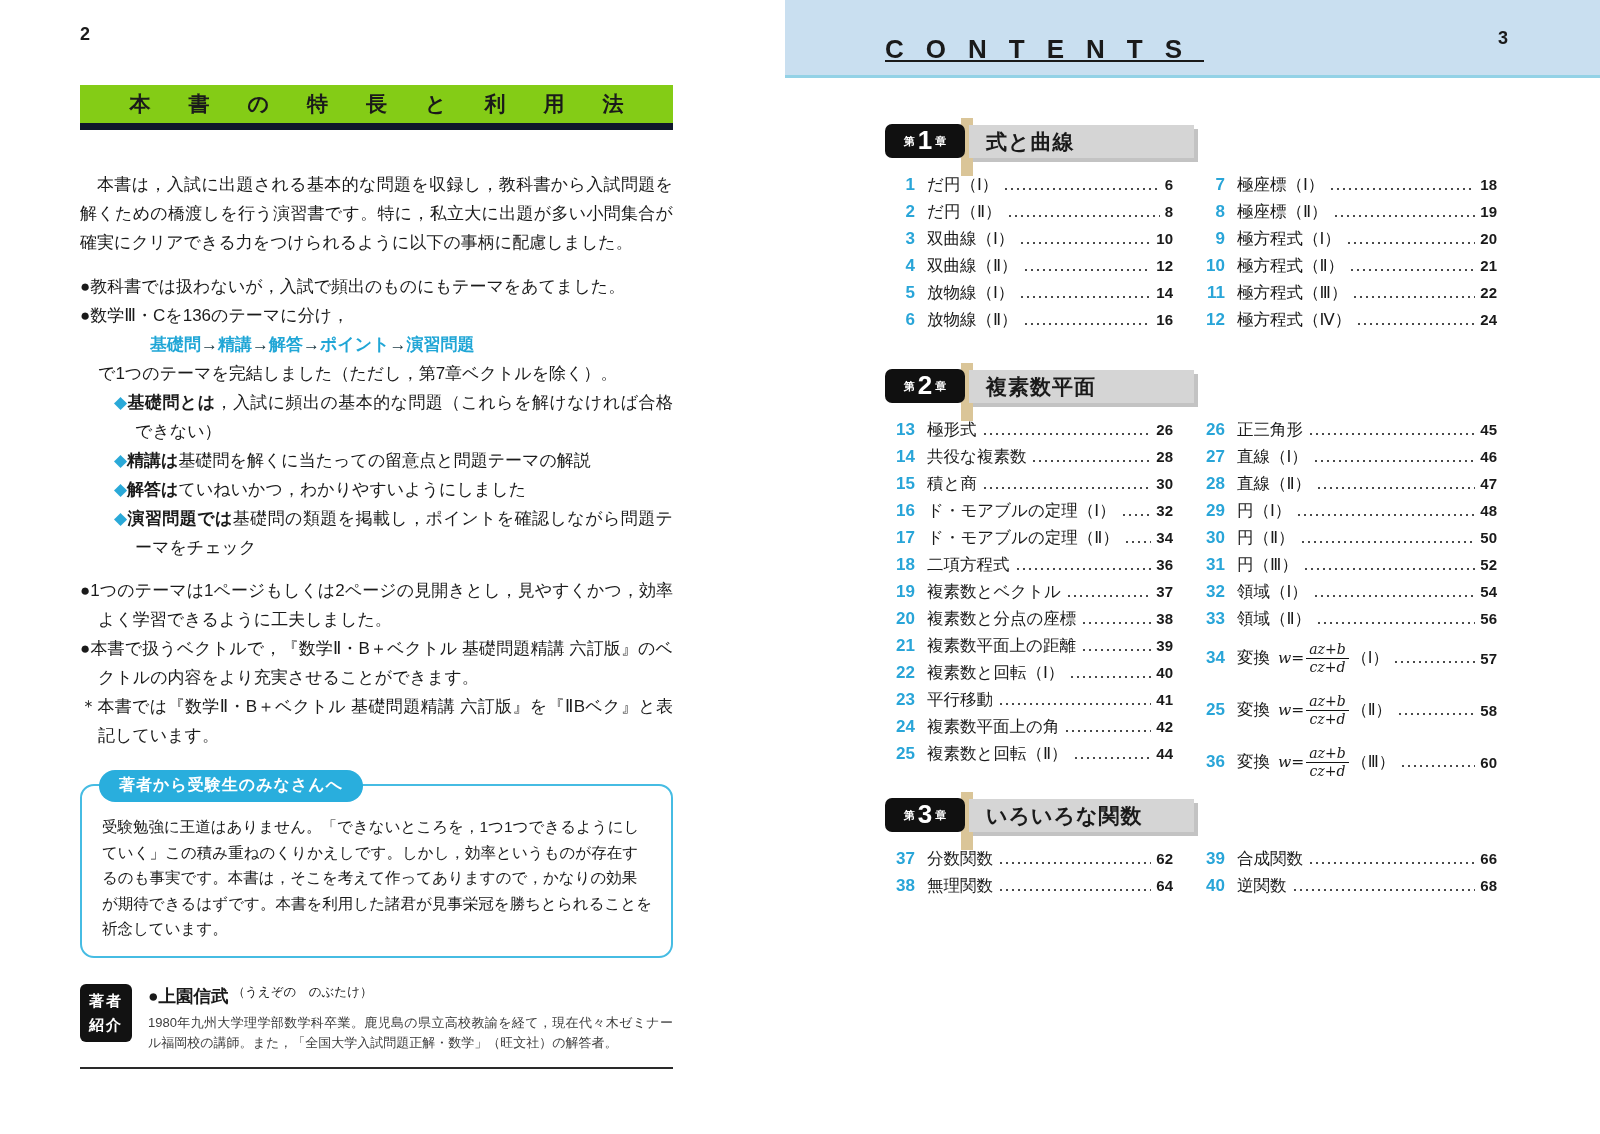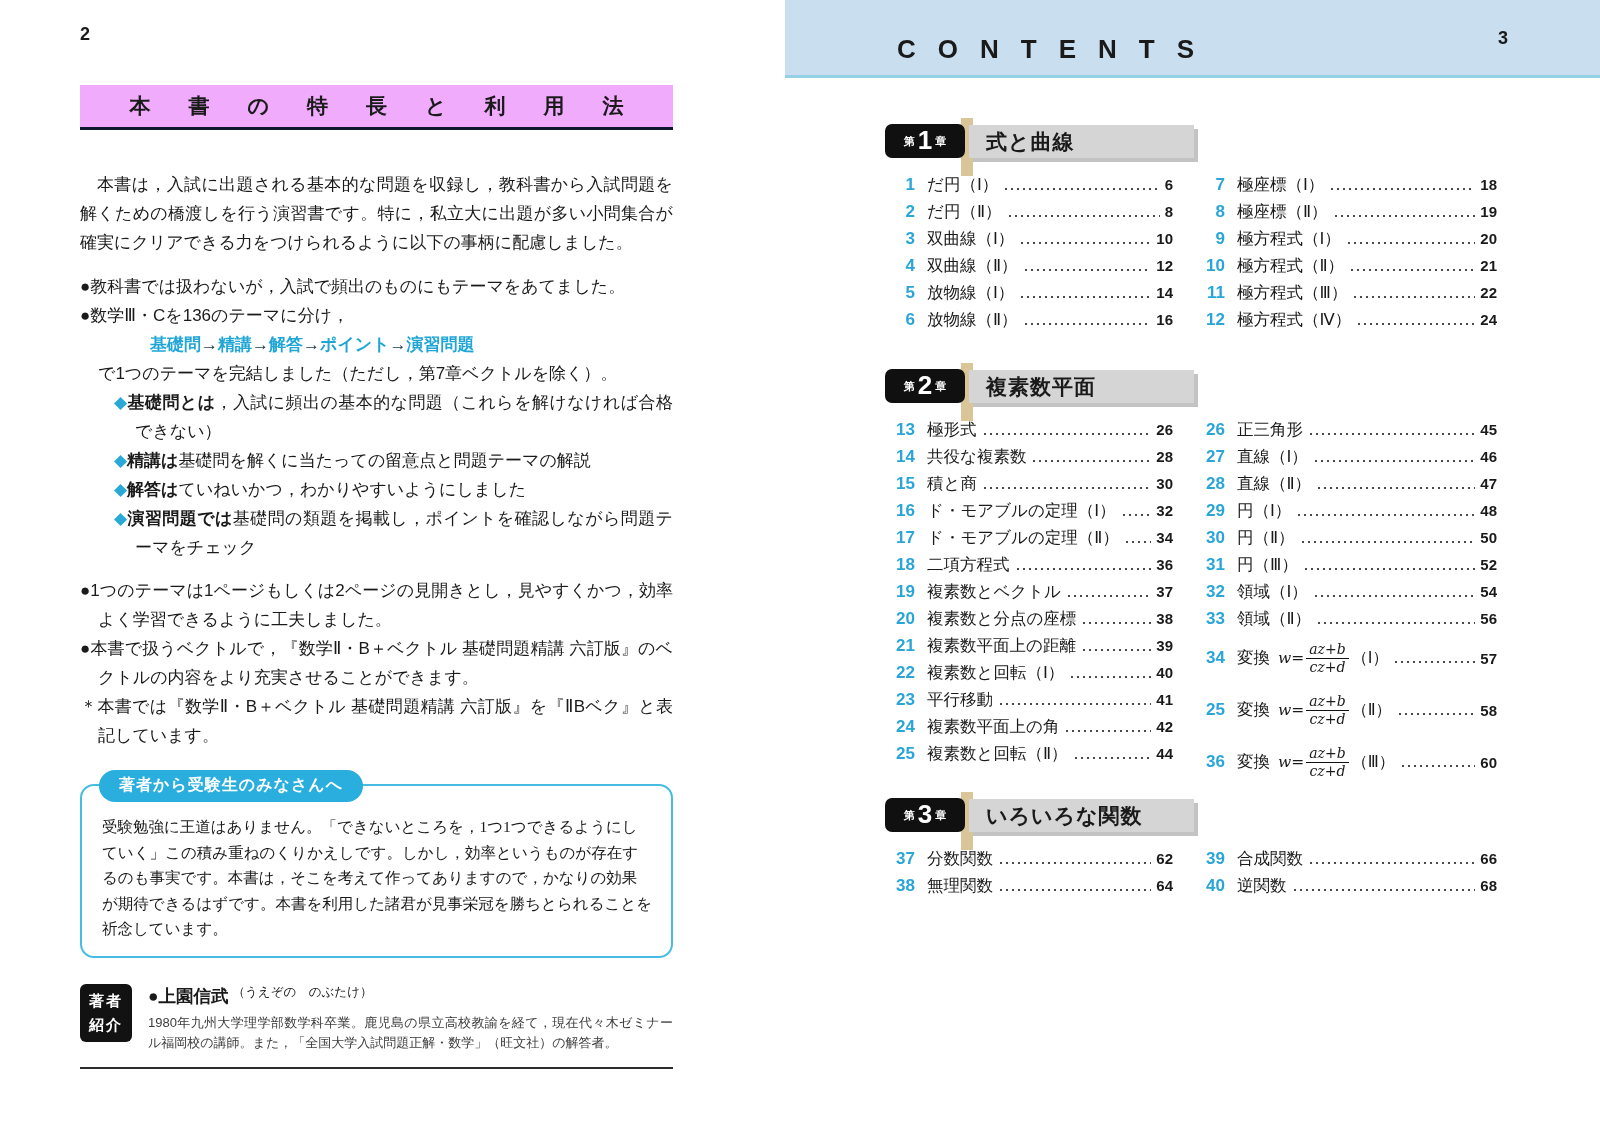--- a/index.html
+++ b/index.html
@@ -4,57 +4,57 @@
 <style>
   * { margin:0; padding:0; box-sizing:border-box; }
   html,body { width:1600px; height:1134px; background:#ffffff; overflow:hidden;
     font-family:"Liberation Sans","DejaVu Sans",sans-serif; color:#1a1a1a; }
   .spread { position:relative; width:1600px; height:1134px; background:#fff; }
 
   
   .page-left { position:absolute; left:0; top:0; width:785px; height:1134px; }
   .lp-inner { padding:24px 112px 0 80px; }
   .pagenum-left { font-size:18px; font-weight:bold; }
-  .title-bar { margin-top:40px; height:45px; background:#f0abfc; border-bottom:3px solid #0f172a;
+  .title-bar { margin-top:40px; height:45px; background:#84cc16; border-bottom:7px solid #0f172a;
     display:flex; align-items:center; justify-content:center;
     font-size:21px; font-weight:bold; letter-spacing:38px; text-indent:38px; white-space:nowrap; }
   .para { font-size:17px; line-height:29px; text-align:justify; }
   .intro { margin-top:40px; text-indent:1em; }
   .bullets { margin-top:15px; }
   .bullet { padding-left:18px; text-indent:-18px; }
   .flow-line { margin-left:70px; font-weight:bold; }
   .flow-step { color:#20a6d6; }
   .flow-arrow { color:#17343f; }
   .close-line { padding-left:18px; }
   .dia-item { margin-left:34px; padding-left:21px; text-indent:-21px; }
   .dia-mark { color:#2aa9d8; }
   .sec2 { margin-top:14px; }
   .note { padding-left:18px; text-indent:-18px; }
 
   .msg-box { position:relative; margin-top:34px; border:2px solid #46bce3; border-radius:14px;
     padding:28px 18px 14px 20px; }
   .msg-pill { position:absolute; top:-16px; left:17px; background:#29aedd; color:#fff;
     border-radius:17px; padding:5px 20px 6px; font-size:16px; font-weight:bold; letter-spacing:1px; }
-  .msg-text { font-size:15.5px; line-height:25.5px;font-family:Liberation Serif, serif; }
+  .msg-text { font-size:15.5px; line-height:25.5px; }
 
   .author-intro { display:flex; margin-top:26px; align-items:flex-start; }
   .ai-badge { width:52px; background:#121212; color:#fff; font-size:15px; font-weight:bold;
     text-align:center; line-height:24px; padding:5px 0; letter-spacing:2px;border-radius:6px; }
   .ai-body { margin-left:16px; flex:1; }
   .ai-nameline { display:flex; align-items:flex-start; }
   .ai-name { font-size:17.5px; font-weight:bold; }
   .ai-kana { font-size:12.5px; margin-left:4px; }
   .ai-bio { margin-top:5px; font-size:13px; line-height:20px; color:#3c3c3c; text-align:justify; }
   .bottom-rule { margin-top:14px; border:none; border-top:2px solid #2a2a2a; }
 
   
   .page-right { position:absolute; left:785px; top:0; width:815px; height:1134px; }
   .banner { position:relative; height:78px; background:#c9dff0; border-bottom:3px solid #93d2e6; }
-  .contents-title { position:absolute; left:112px; bottom:10px; font-size:26px; font-weight:bold;
-    letter-spacing:22px; }
+  .contents-title { position:absolute; left:100px; bottom:10px; font-size:26px; font-weight:bold;
+    letter-spacing:22px;text-decoration:underline; }
   .pagenum-right { position:absolute; right:92px; top:28px; font-size:18px; font-weight:bold; }
 
   .rp-inner { padding:46px 84px 0 100px; }
   .chapter { margin-bottom:0; }
   .ch-header { position:relative; height:34px; margin-bottom:13px; }
   .ch-stripe { position:absolute; left:76px; top:-6px; width:12px; height:58px; background:#dac598; }
   .ch-badge { position:absolute; left:0; top:0; width:80px; height:34px; background:#101010;
     border-radius:7px; color:#fff; display:flex; align-items:center; justify-content:center; }
   .ch-pre,.ch-post { font-size:11px; font-weight:bold; }
   .ch-num { font-size:26px; font-weight:bold; margin:0 3px 2px; }

